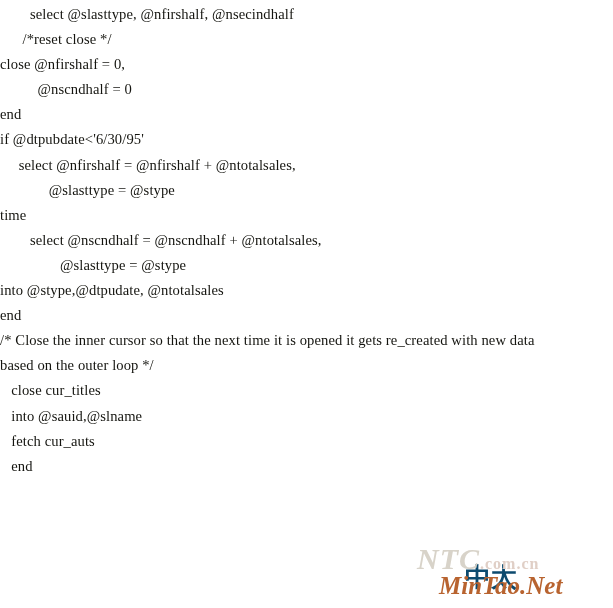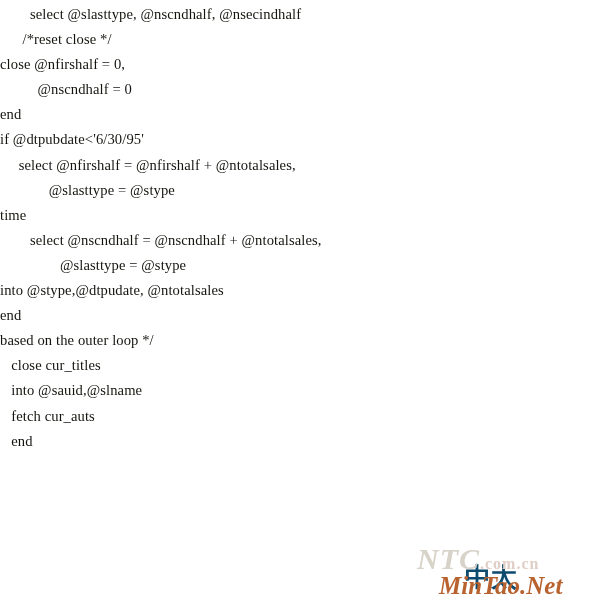--- a/index.html
+++ b/index.html
@@ -88,35 +88,36 @@
     color: #0c4a6e;
     white-space: nowrap;
   }
 </style>
 </head>
 <body>
 
 <div id="page">
 
   <div class="code-block">
-    <div class="line">        select @slasttype, @nscndhalf, @nsecindhalf</div>
+    <div class="line">        select @slasttype, @nfirshalf, @nsecindhalf</div>
     <div class="line blank"></div>
     <div class="line">      /*reset close */</div>
     <div class="line">close @nfirshalf = 0,</div>
     <div class="line">          @nscndhalf = 0</div>
     <div class="line">end</div>
     <div class="line">if @dtpubdate&lt;'6/30/95'</div>
     <div class="line">     select @nfirshalf = @nfirshalf + @ntotalsales,</div>
     <div class="line">             @slasttype = @stype</div>
     <div class="line">time</div>
     <div class="line">        select @nscndhalf = @nscndhalf + @ntotalsales,</div>
     <div class="line">                @slasttype = @stype</div>
     <div class="line">into @stype,@dtpudate, @ntotalsales</div>
     <div class="line">end</div>
     <div class="line blank"></div>
+    <div class="line">/* Close the inner cursor so that the next time it is opened it gets re_created with new data</div>
     <div class="line">based on the outer loop */</div>
     <div class="line">   close cur_titles</div>
     <div class="line blank"></div>
     <div class="line blank"></div>
     <div class="line">   into @sauid,@slname</div>
     <div class="line">   fetch cur_auts</div>
     <div class="line">   end</div>
   </div>
 
   <div class="watermark">

